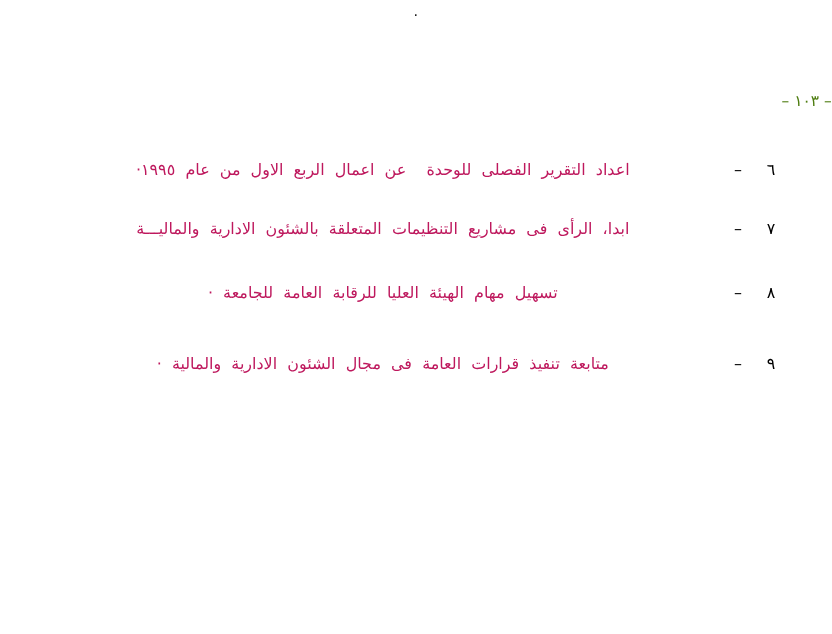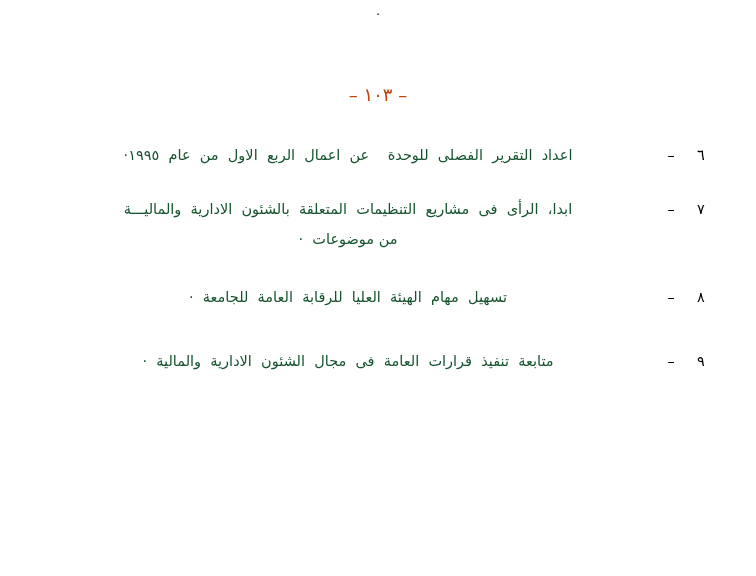--- a/index.html
+++ b/index.html
@@ -28,24 +28,23 @@
     text-align: center;
     font-size: 13px;
     line-height: 1;
     color: #111;
   }
   .page-number {
     position: absolute;
     top: 84px;
     left: 0;
     right: 0;
-    text-align: center;
-    font-size: 18px;
+    font-size: 14px;
     letter-spacing: 1px;
-    color: #c2410c;
+    color: #4d7c0f;
     direction: rtl;
   }
   .content {
     position: absolute;
     top: 140px;
     right: 0;
     left: 0;
     padding: 0 38px 0 38px;
     direction: rtl;
   }
@@ -69,21 +68,21 @@
     width: 26px;
     text-align: center;
     font-size: 14.5px;
     line-height: 30px;
     color: #000;
   }
   .item-body {
     flex: 1 1 auto;
     font-size: 14.5px;
     line-height: 30px;
-    color: #14532d;
+    color: #be185d;
     text-align: center;
   }
   .line {
     display: block;
     white-space: pre;
     letter-spacing: 0.3px;
   }
   
   .item-6 { margin-top: 0px; }
   .item-6 .item-body { text-align: center; }
@@ -109,21 +108,20 @@
       <div class="item-body">
         <span class="line">اعداد  التقرير  الفصلى  للوحدة    عن  اعمال  الربع  الاول  من  عام  ١٩٩٥·</span>
       </div>
     </div>
 
     <div class="item item-7">
       <div class="item-num">٧</div>
       <div class="item-dash">–</div>
       <div class="item-body">
         <span class="line">ابدا،  الرأى  فى  مشاريع  التنظيمات  المتعلقة  بالشئون  الادارية  والماليـــة</span>
-        <span class="line">من موضوعات  ·</span>
       </div>
     </div>
 
     <div class="item item-8">
       <div class="item-num">٨</div>
       <div class="item-dash">–</div>
       <div class="item-body">
         <span class="line">تسهيل  مهام  الهيئة  العليا  للرقابة  العامة  للجامعة  ·</span>
       </div>
     </div>

